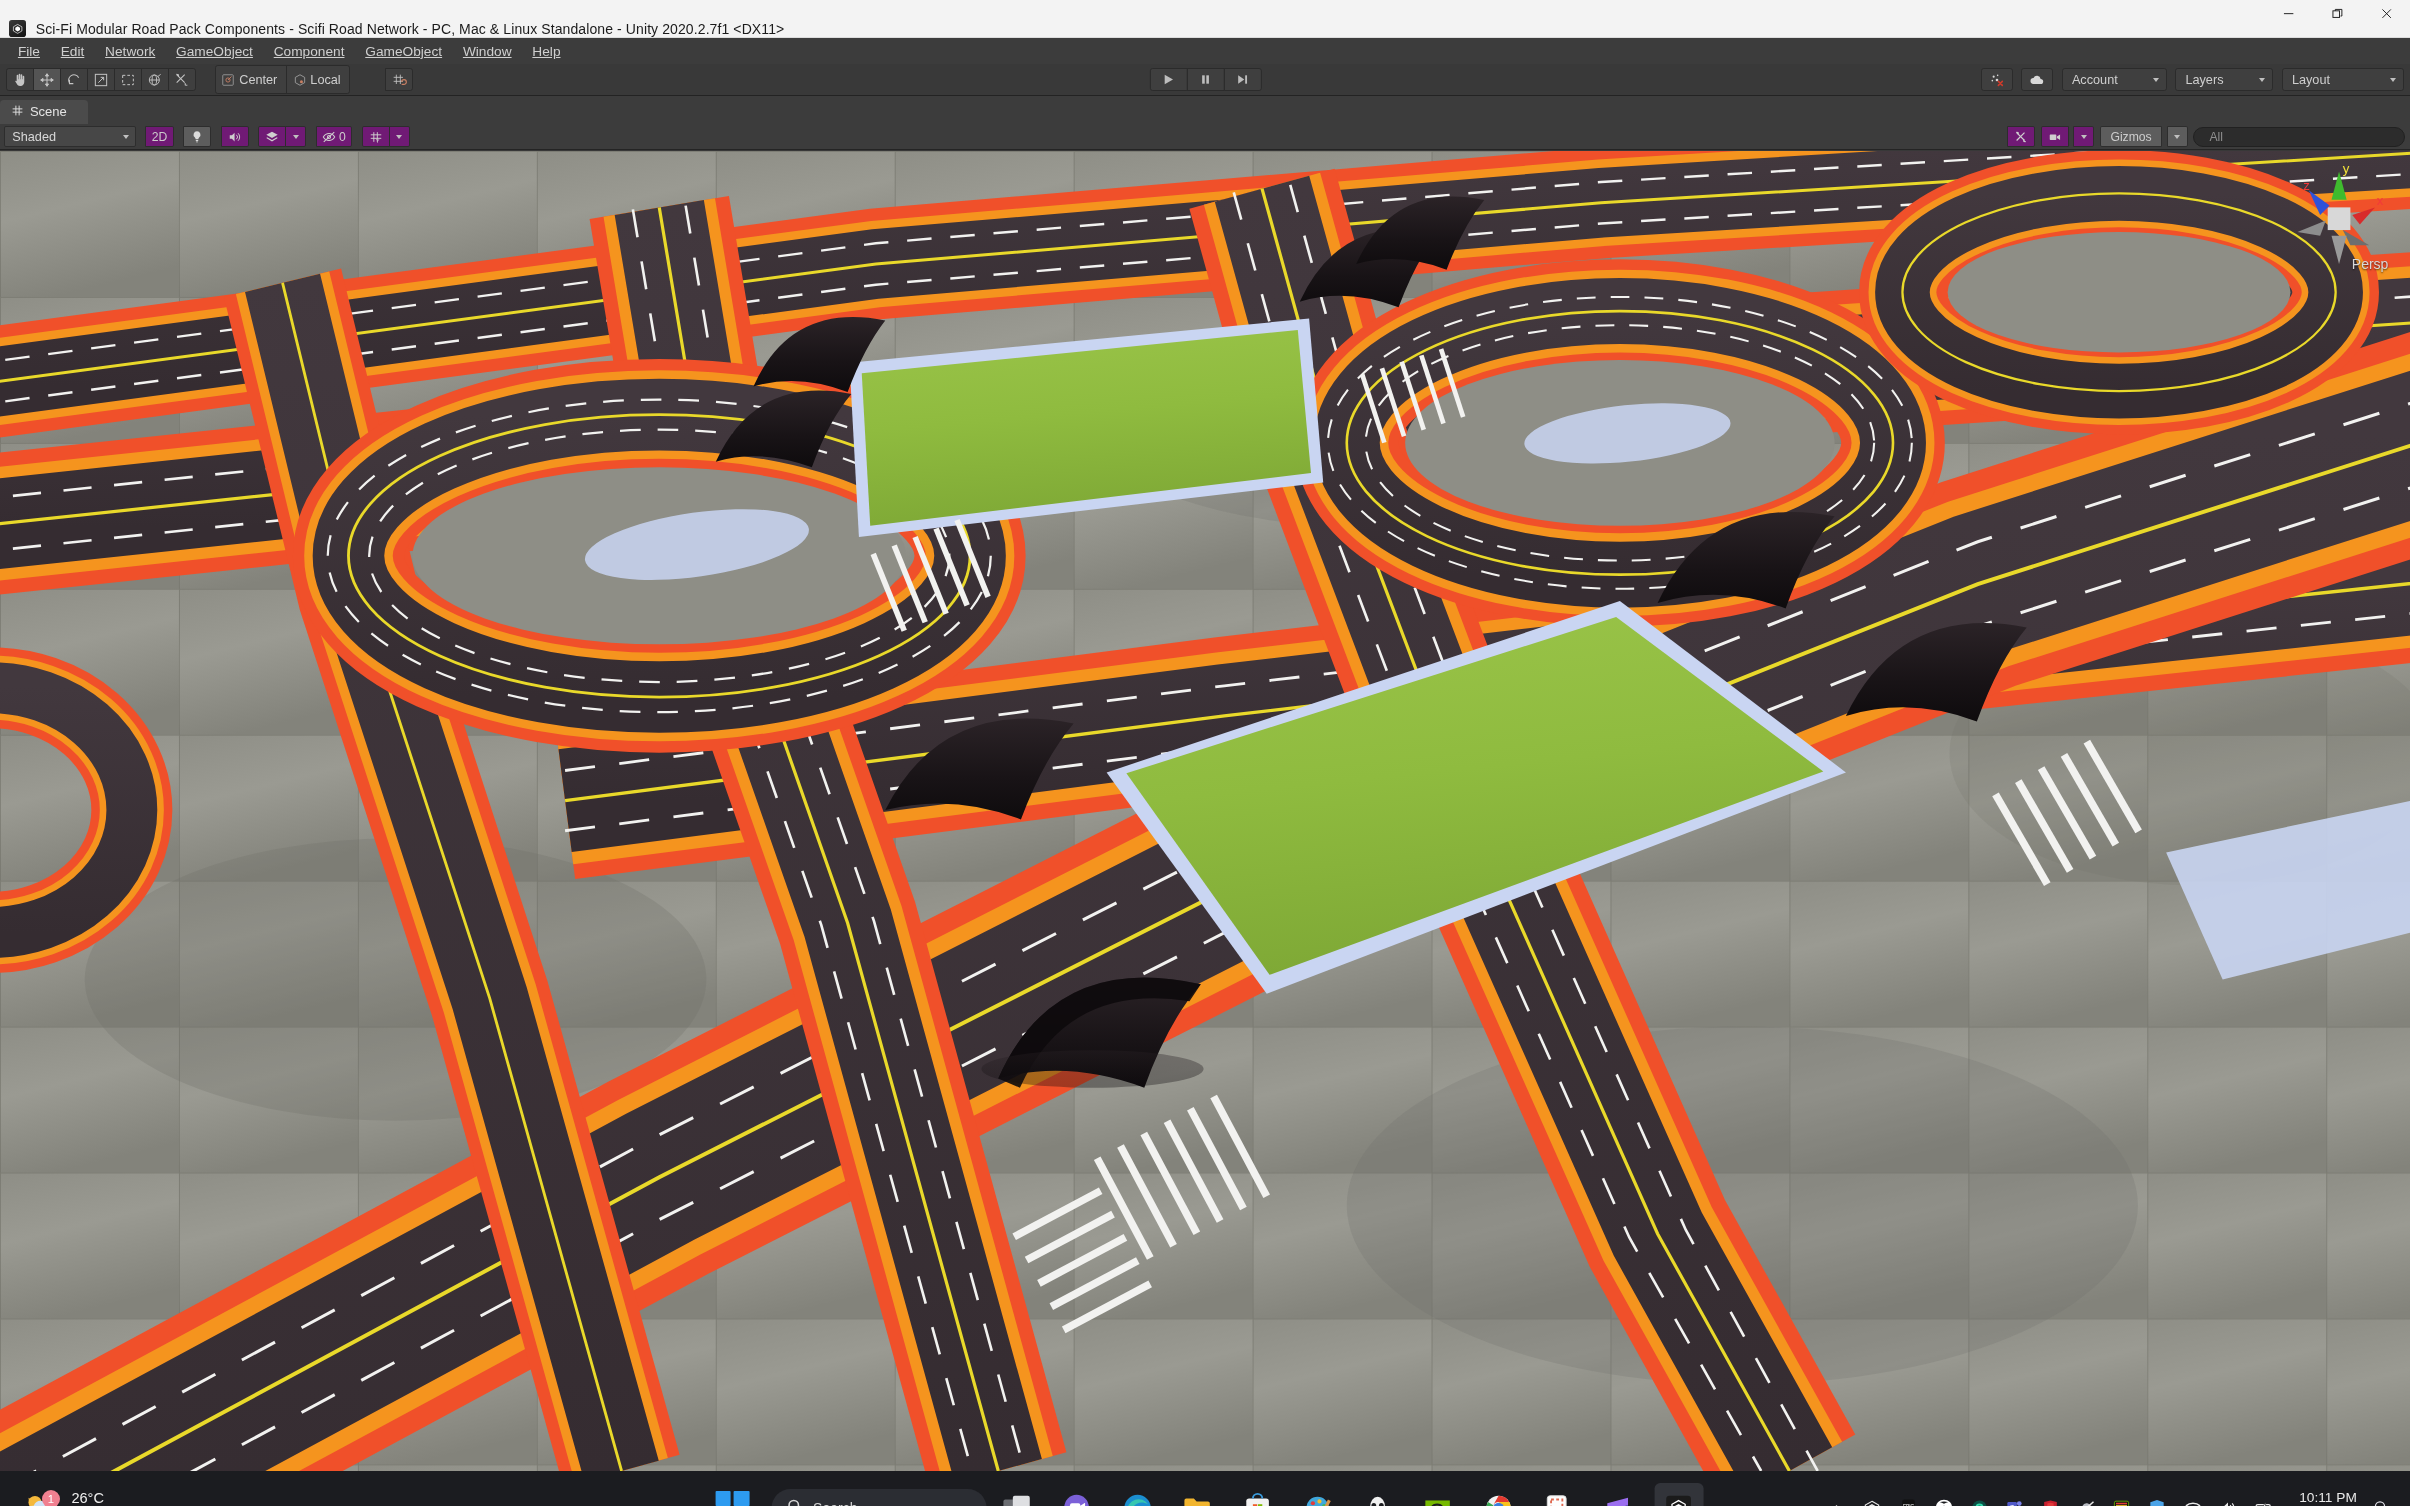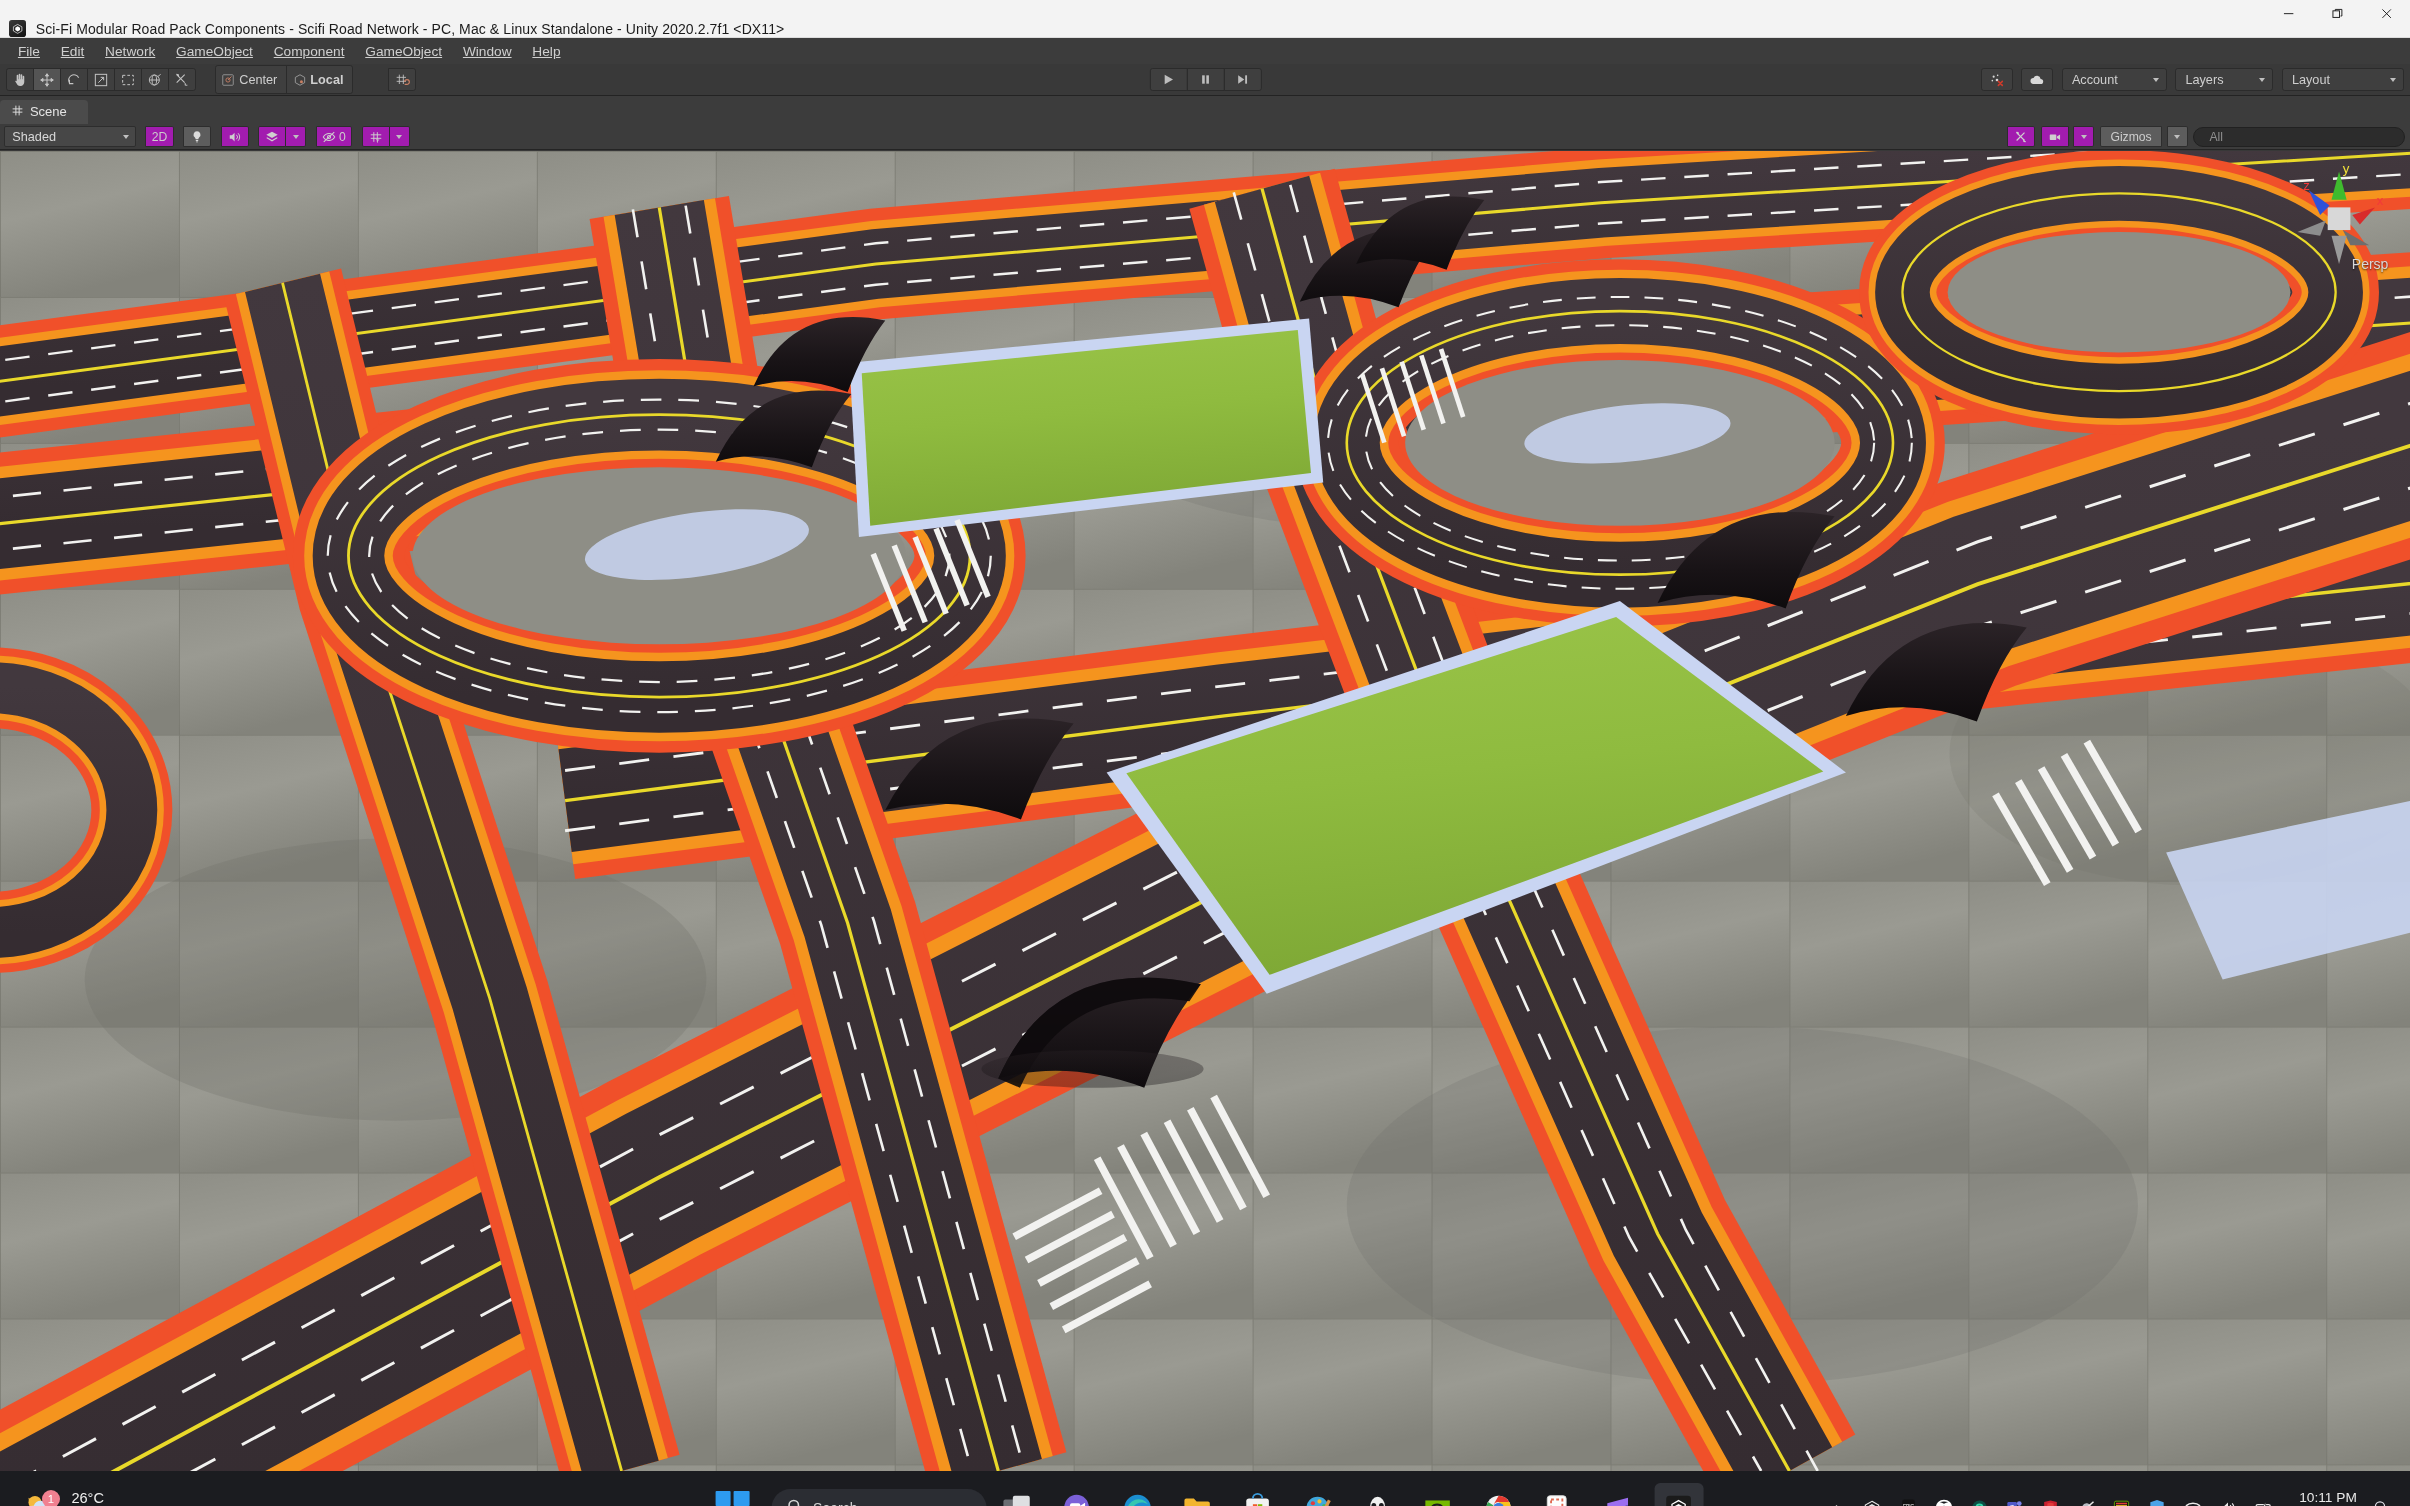--- a/index.html
+++ b/index.html
@@ -35,21 +35,21 @@
     margin-right:-0.9px;}
   .tbtn.sel{ background:#545454; }
   .tbtn svg{ width:16px;height:16px; }
   .tbtn.first{border-radius:2.8px 0 0 2.8px;}
   .tbtn.last{border-radius:0 2.8px 2.8px 0; margin-right:0;}
   .tsep{ width:13px; }
   .pbtn{ height:29px; background:#3f3f3f; border:0.9px solid #2b2b2b;
     display:flex;align-items:center;justify-content:center;gap:3.8px;
     padding:0 8.5px 0 5.6px; color:#cfcfcf; font-size:12.7px; margin-right:-0.9px;}
   .pbtn.first{border-radius:2.8px 0 0 2.8px;}
-  .pbtn.last{border-radius:0 2.8px 2.8px 0;margin-right:16px;font-weight:bold;}
+  .pbtn.last{border-radius:0 2.8px 2.8px 0;margin-right:16px;}
   .pbtn svg{width:14px;height:14px;}
 
   .playgroup{ position:absolute; left:50%; transform:translateX(-50%);
     display:flex; }
   .playbtn{ width:38px;height:22.6px; background:#3f3f3f; border:0.9px solid #2b2b2b;
     display:flex;align-items:center;justify-content:center; margin-right:-0.9px;}
   .playbtn:first-child{border-radius:2.8px 0 0 2.8px;}
   .playbtn:last-child{border-radius:0 2.8px 2.8px 0;margin-right:0;}
   .playbtn svg{width:13px;height:13px;}
 
@@ -69,21 +69,21 @@
   .scenetab{ height:24.5px; background:#4b4b4b; display:flex; align-items:center; gap:5.6px;
     padding:0 21px 0 11.3px; color:#e4e4e4; font-size:13px;
     border-radius:3.8px 3.8px 0 0;}
   .scenetab svg{width:13px;height:13px;}
 
   .sceneToolbar{ height:26px; background:#3c3c3c; display:flex; align-items:center;
     padding:0 3.8px; position:relative; border-bottom:0.9px solid #242424;}
   .shadedDD{ width:132px;height:21px;background:#474747;border:0.9px solid #2d2d2d;
     border-radius:1.9px;display:flex;align-items:center;justify-content:space-between;
     padding:0 5.6px 0 7.5px;color:#d8d8d8;font-size:12.7px;}
-  .sbtn{ height:21px;min-width:28px;background:#a21caf;border:0.9px solid #2d2d2d;
+  .sbtn{ height:21px;min-width:28px;background:#701a75;border:0.9px solid #2d2d2d;
     display:flex;align-items:center;justify-content:center;color:#ccc;font-size:12.2px;
     margin-right:-0.9px; padding:0 5.6px; gap:2.8px;}
   .sbtn.on{background:#5d5d5d;}
   .sbtn svg{width:14px;height:14px;}
   .sbtn.f{border-radius:1.9px 0 0 1.9px;}
   .sbtn.l{border-radius:0 1.9px 1.9px 0;margin-right:0;}
   .ssep{width:9.4px;}
   .sceneRight{ position:absolute; right:5.6px; display:flex; align-items:center; gap:5.6px;}
   .searchfield{ width:212px;height:20px;background:#2c2c2c;border:0.9px solid #212121;
     border-radius:10.4px; display:flex; align-items:center; gap:5.6px; padding:0 9.4px;

